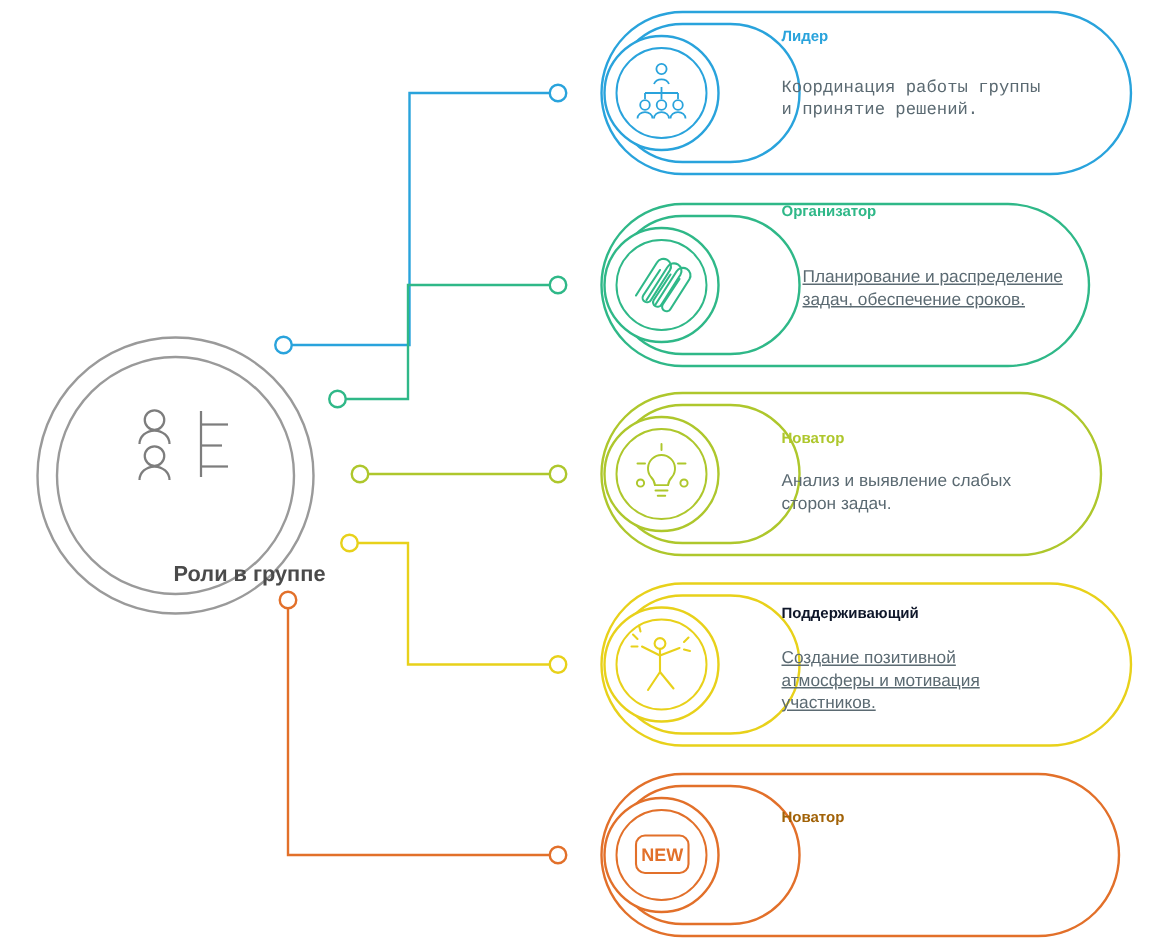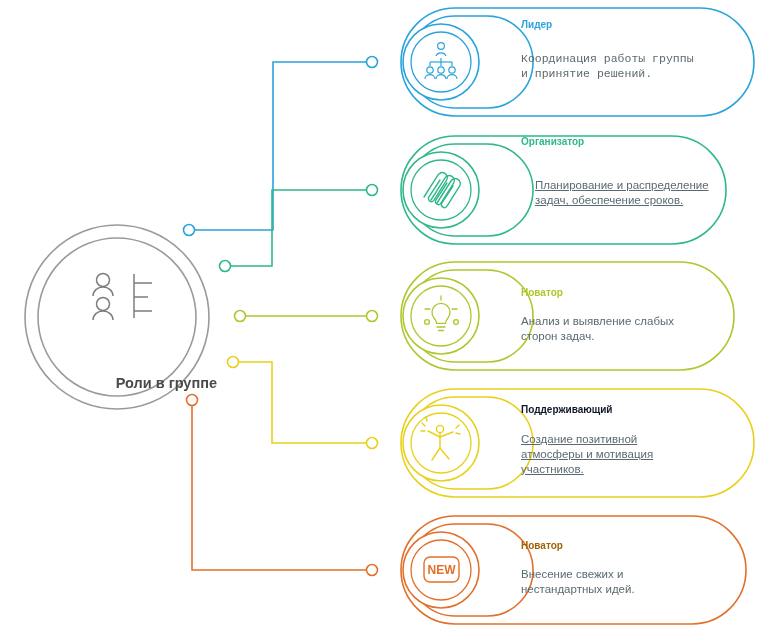--- a/index.html
+++ b/index.html
@@ -192,15 +192,14 @@
   <div class="node-title" style="left:521px; top:136px; color:#2fb888;">Организатор</div>
   <div class="node-desc" style="left:535px; top:178px;text-decoration:underline;">Планирование и распределение задач, обеспечение сроков.</div>
 
   <div class="node-title" style="left:521px; top:287px; color:#aec72c;">Новатор</div>
   <div class="node-desc" style="left:521px; top:314px;">Анализ и выявление слабых сторон задач.</div>
 
   <div class="node-title" style="left:521px; top:404px; color:#0f172a;">Поддерживающий</div>
   <div class="node-desc" style="left:521px; top:432px;text-decoration:underline;">Создание позитивной атмосферы и мотивация участников.</div>
 
   <div class="node-title" style="left:521px; top:540px; color:#a16207;">Новатор</div>
-  <div class="node-desc" style="left:521px; top:567px;">Внесение свежих и нестандартных идей.</div>
 
 </div>
 
 </body></html>

